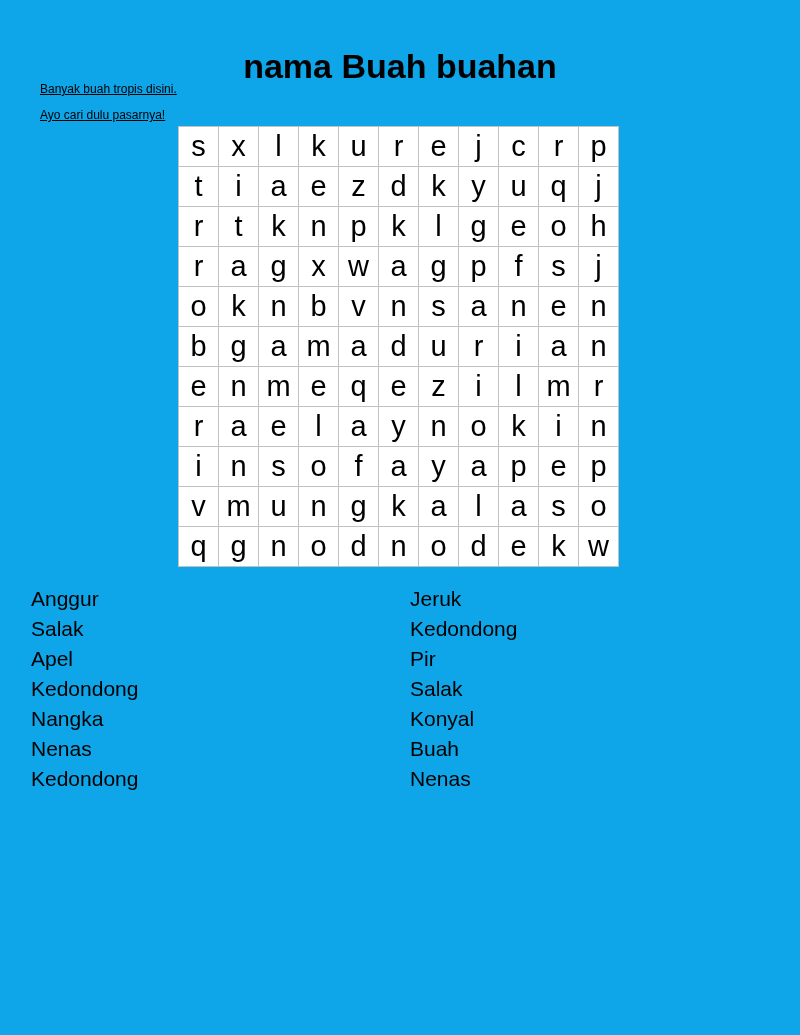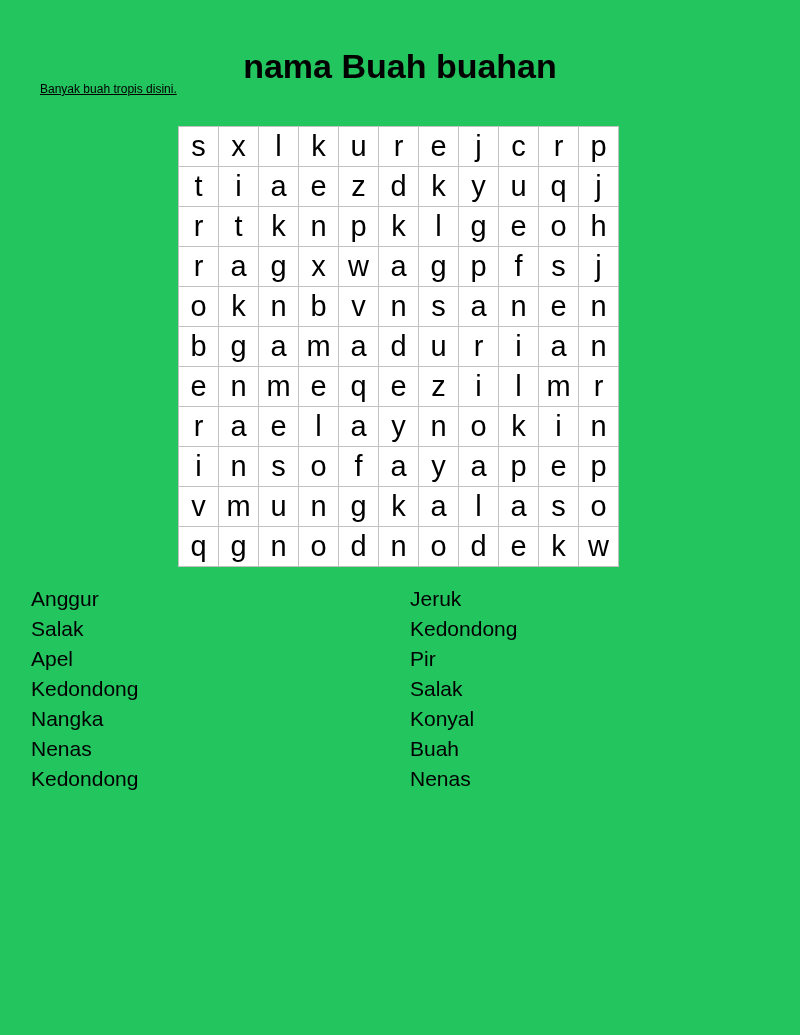--- a/index.html
+++ b/index.html
@@ -4,21 +4,21 @@
 <style>
   html, body {
     margin: 0;
     padding: 0;
     background: #ffffff;
   }
   .page {
     position: relative;
     width: 800px;
     height: 1035px;
-    background: #22c55e;
+    background: #0ea5e9;
     font-family: "Liberation Sans", "DejaVu Sans", sans-serif;
     color: #000000;
     overflow: hidden;
   }
   .page-title {
     position: absolute;
     top: 24px;
     left: 0;
     width: 800px;
     text-align: center;
@@ -66,20 +66,21 @@
 </style>
 </head>
 <body>
 
 <div class="page">
 
   <h1 class="page-title">nama Buah buahan</h1>
 
   <div class="subtitle">
     <div>Banyak buah tropis disini.</div>
+    <div>Ayo cari dulu pasarnya!</div>
   </div>
 
   <table class="ws-grid">
     <tbody>
         <tr>
           <td>s</td>
           <td>x</td>
           <td>l</td>
           <td>k</td>
           <td>u</td>

